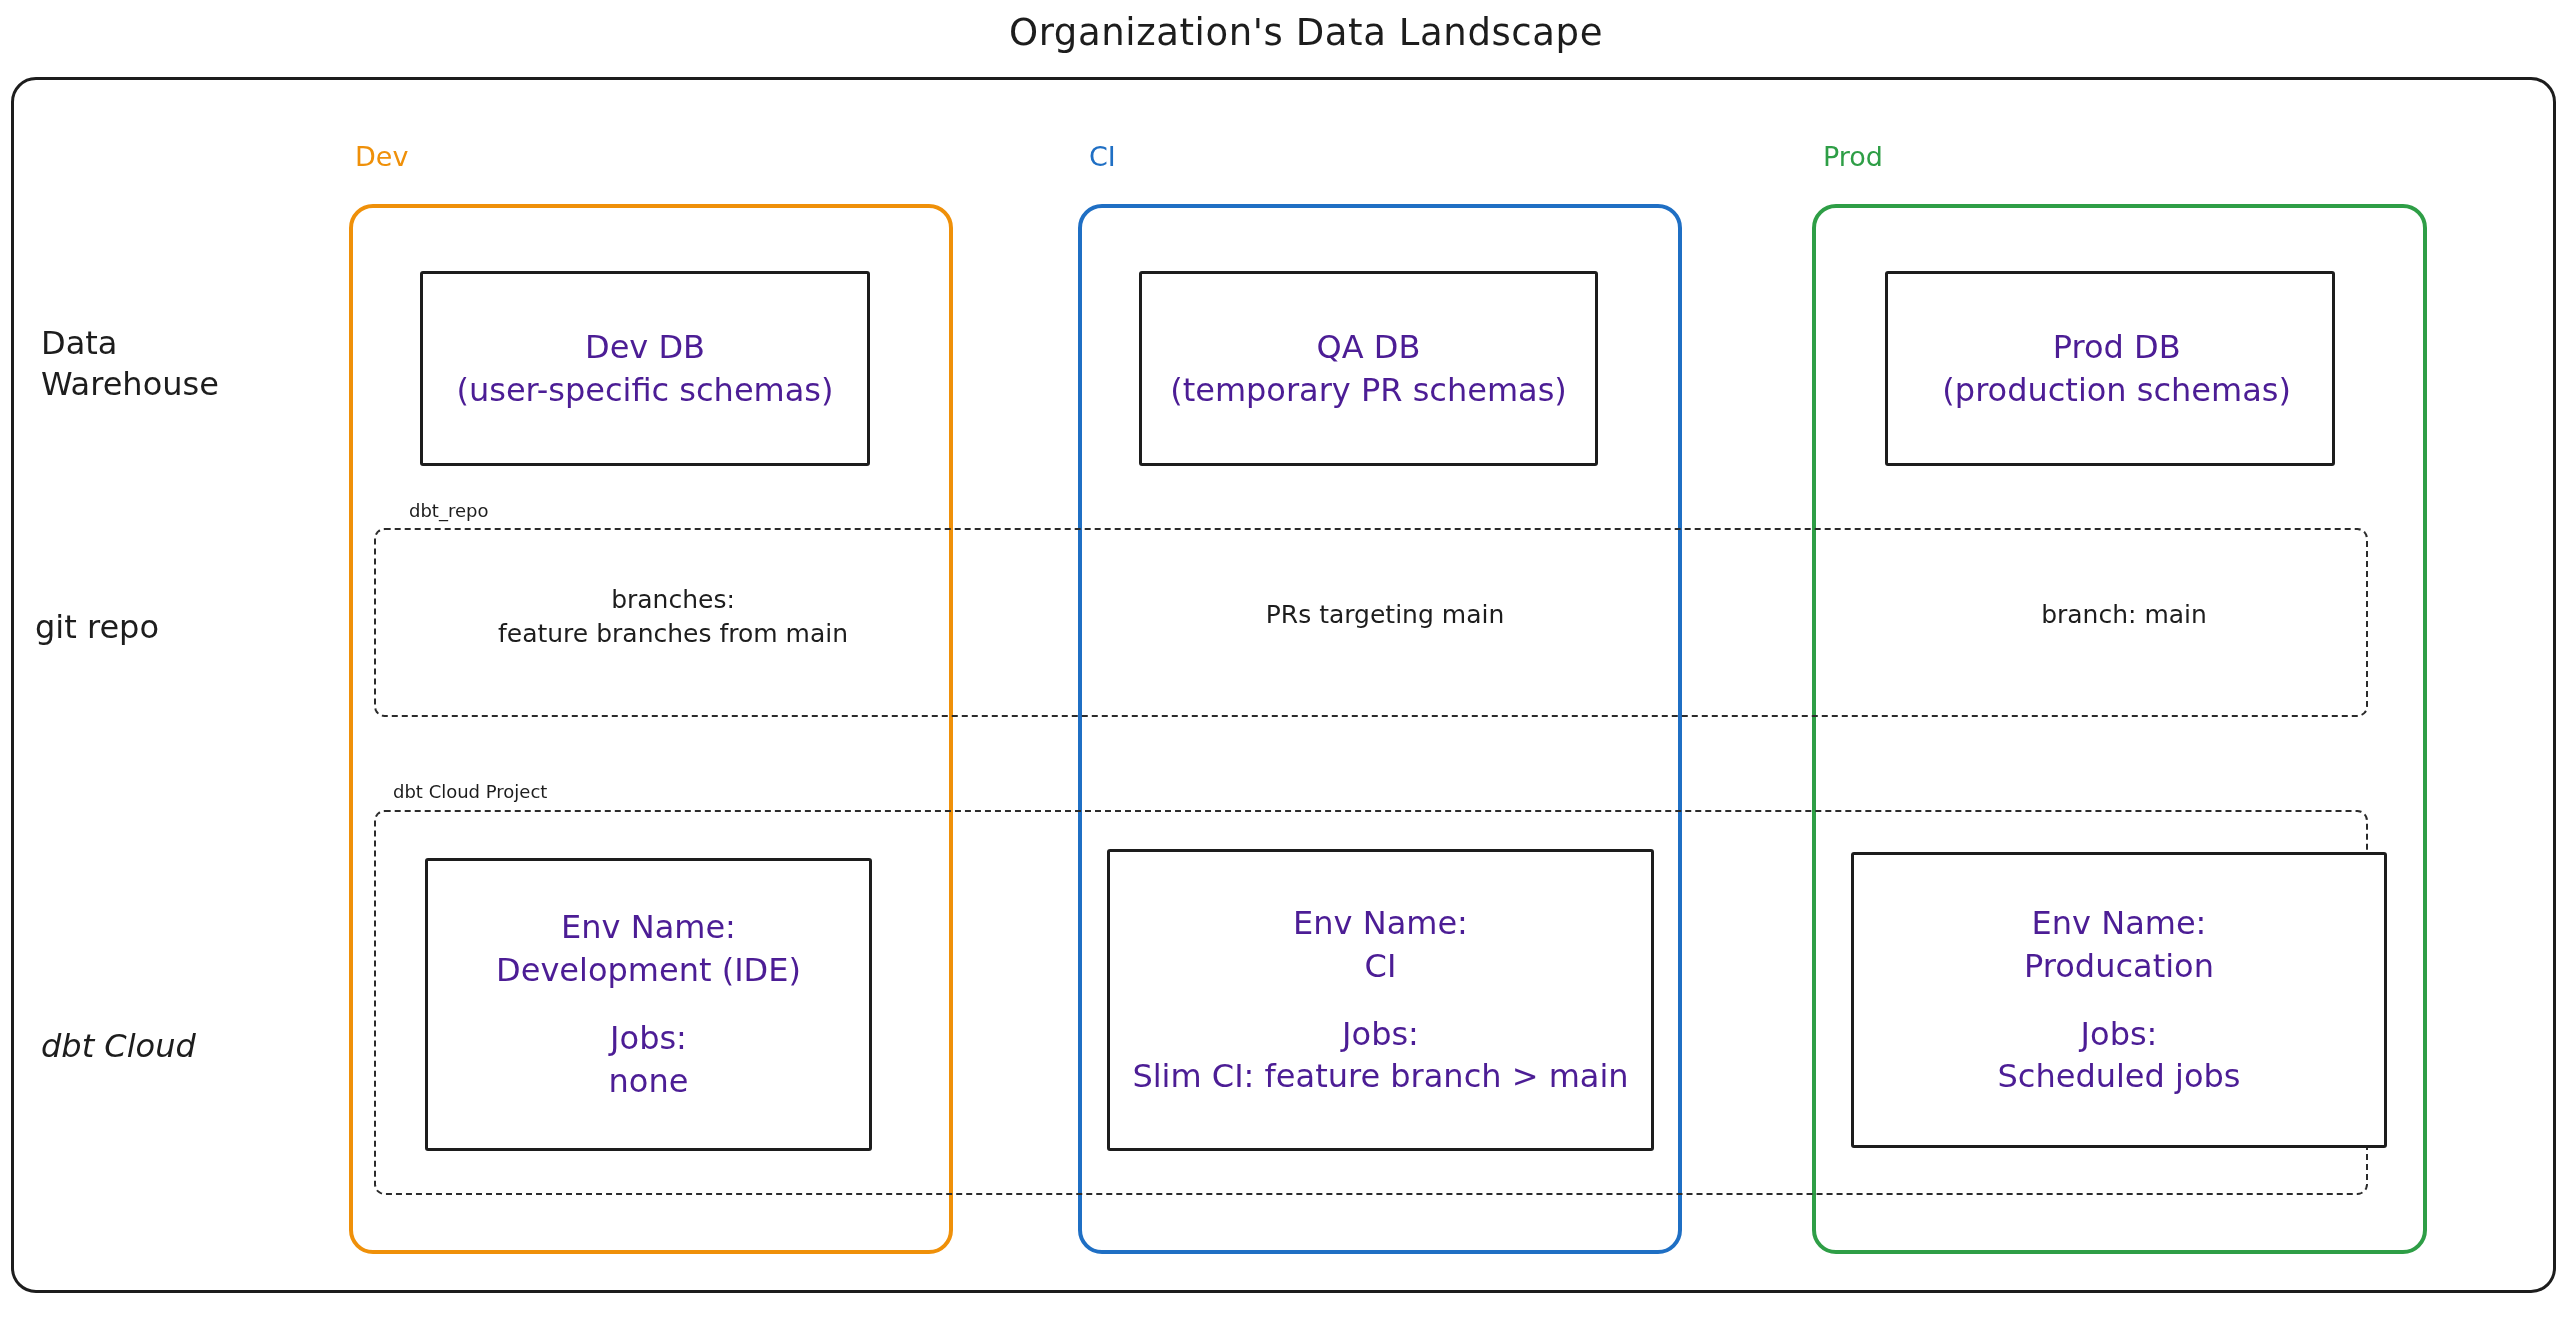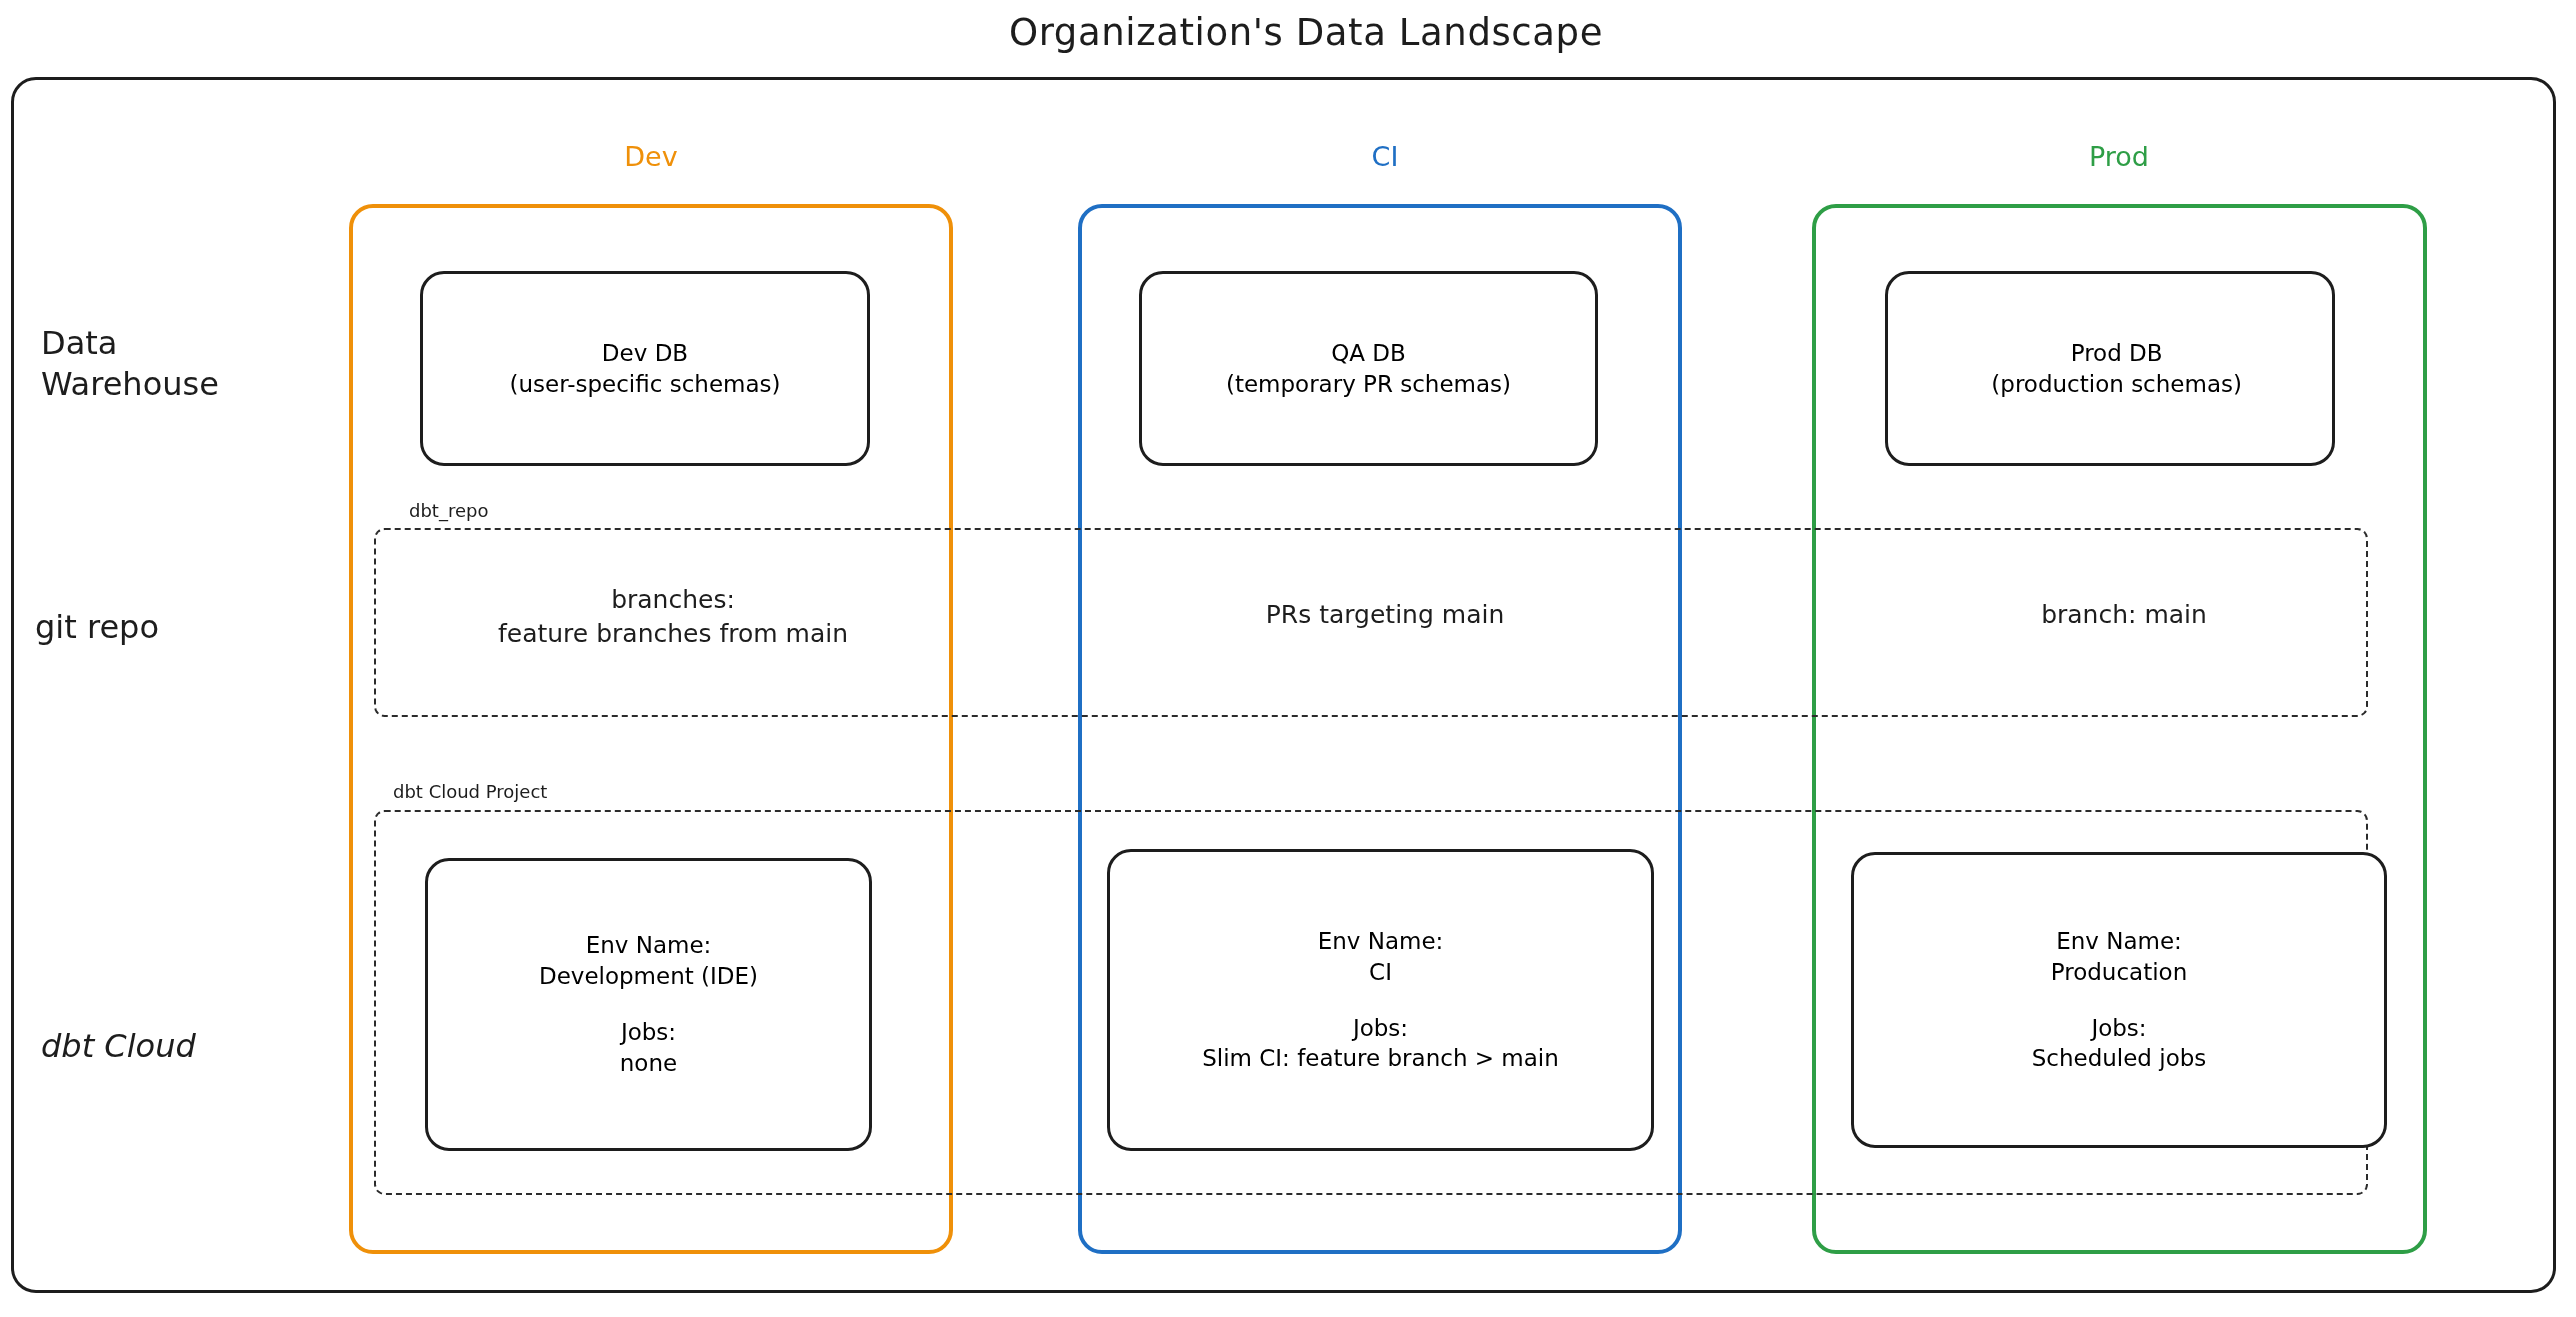--- a/index.html
+++ b/index.html
@@ -39,21 +39,21 @@
     height: 1216px;
     border: 3px solid #1d1d1d;
     border-radius: 25px;
     box-sizing: border-box;
   }
 
   
   .column-header {
     position: absolute;
     font-size: 27px;
-    text-align: center;
+    text-align: left;
     white-space: nowrap;
   }
   #col-head-dev  { left: 355px;  top: 141px; width: 592px; color: #EF9009; }
   #col-head-ci   { left: 1089px; top: 141px; width: 592px; color: #1F6FC4; }
   #col-head-prod { left: 1823px; top: 141px; width: 592px; color: #2E9E46; }
 
   
   .env-container {
     position: absolute;
     top: 204px;
@@ -97,31 +97,31 @@
     color: #1d1d1d;
     white-space: nowrap;
   }
   #group-label-dbt-repo    { left: 393px; top: 500px; margin-left: 16px; }
   #group-label-dbt-project { left: 393px; top: 781px; }
 
   
   .node-box {
     position: absolute;
     border: 3px solid #1d1d1d;
-    border-radius: 24px;
+    border-radius: 3px;
     box-sizing: border-box;
     background: #ffffff;
     display: flex;
     flex-direction: column;
     align-items: center;
     justify-content: center;
     text-align: center;
-    font-size: 23px;
+    font-size: 32px;
     line-height: 1.34;
-    color: #000000;
+    color: #4c1d95;
     white-space: pre-line;
     padding: 6px 10.7px;
   }
 
   
   #node-dev-db  { left: 420px;  top: 271px; width: 450px; height: 195px; }
   #node-qa-db   { left: 1139px; top: 271px; width: 459px; height: 195px; }
   #node-prod-db { left: 1885px; top: 271px; width: 450px; height: 195px; padding-left: 24px; }
 
   

